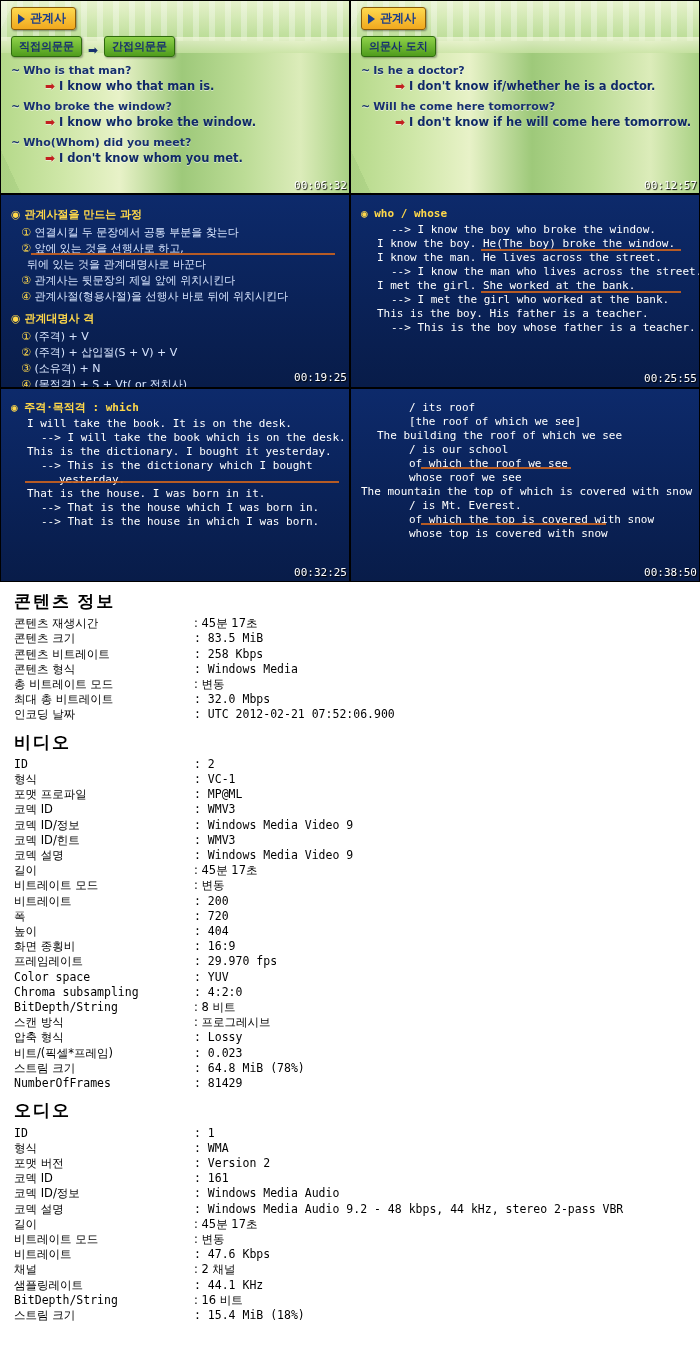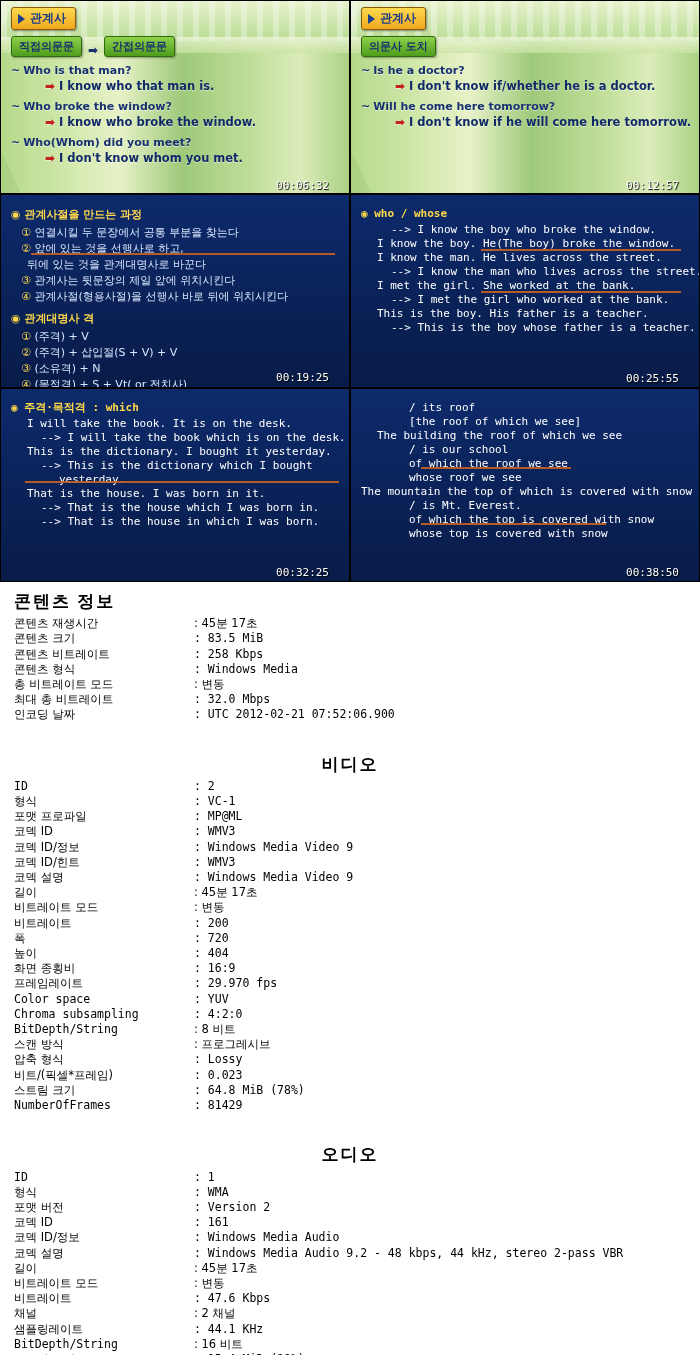--- a/index.html
+++ b/index.html
@@ -23,21 +23,21 @@
     grid-template-rows: 194px 194px 194px;
   }
   .thumb {
     position: relative;
     overflow: hidden;
     border: 1px solid #000;
     background: #0b1f4a;
   }
   .thumb .ts {
     position: absolute;
-    right: 20px; bottom: 1px;
+    right: 2px; bottom: 1px;
     color: #fff;
     font-family: "DejaVu Sans Mono", monospace;
     font-size: 11px;
     letter-spacing: 0px;
     text-shadow: 1px 1px 1px #000;
     z-index: 40;
     text-align: right;
   }
 
   
@@ -161,21 +161,21 @@
     color: #000;
     line-height: 15.2px;
   }
   .info h2 {
     font-family: Liberation Serif, serif;
     font-size: 17px;
     font-weight: bold;
     margin: 0 0 7px 0;
     letter-spacing: 2px;
   }
-  .info h2.sec { margin-top: 34px; text-align: center; }
+  .info h2.sec { margin-top: 12px; }
   .row { display: flex; }
   .row .k {
     width: 180px;
     flex: 0 0 180px;
     white-space: nowrap;
   }
   .row .v { white-space: nowrap; }
   .kor { font-family: "DejaVu Sans", sans-serif; }
 </style>
 </head>

